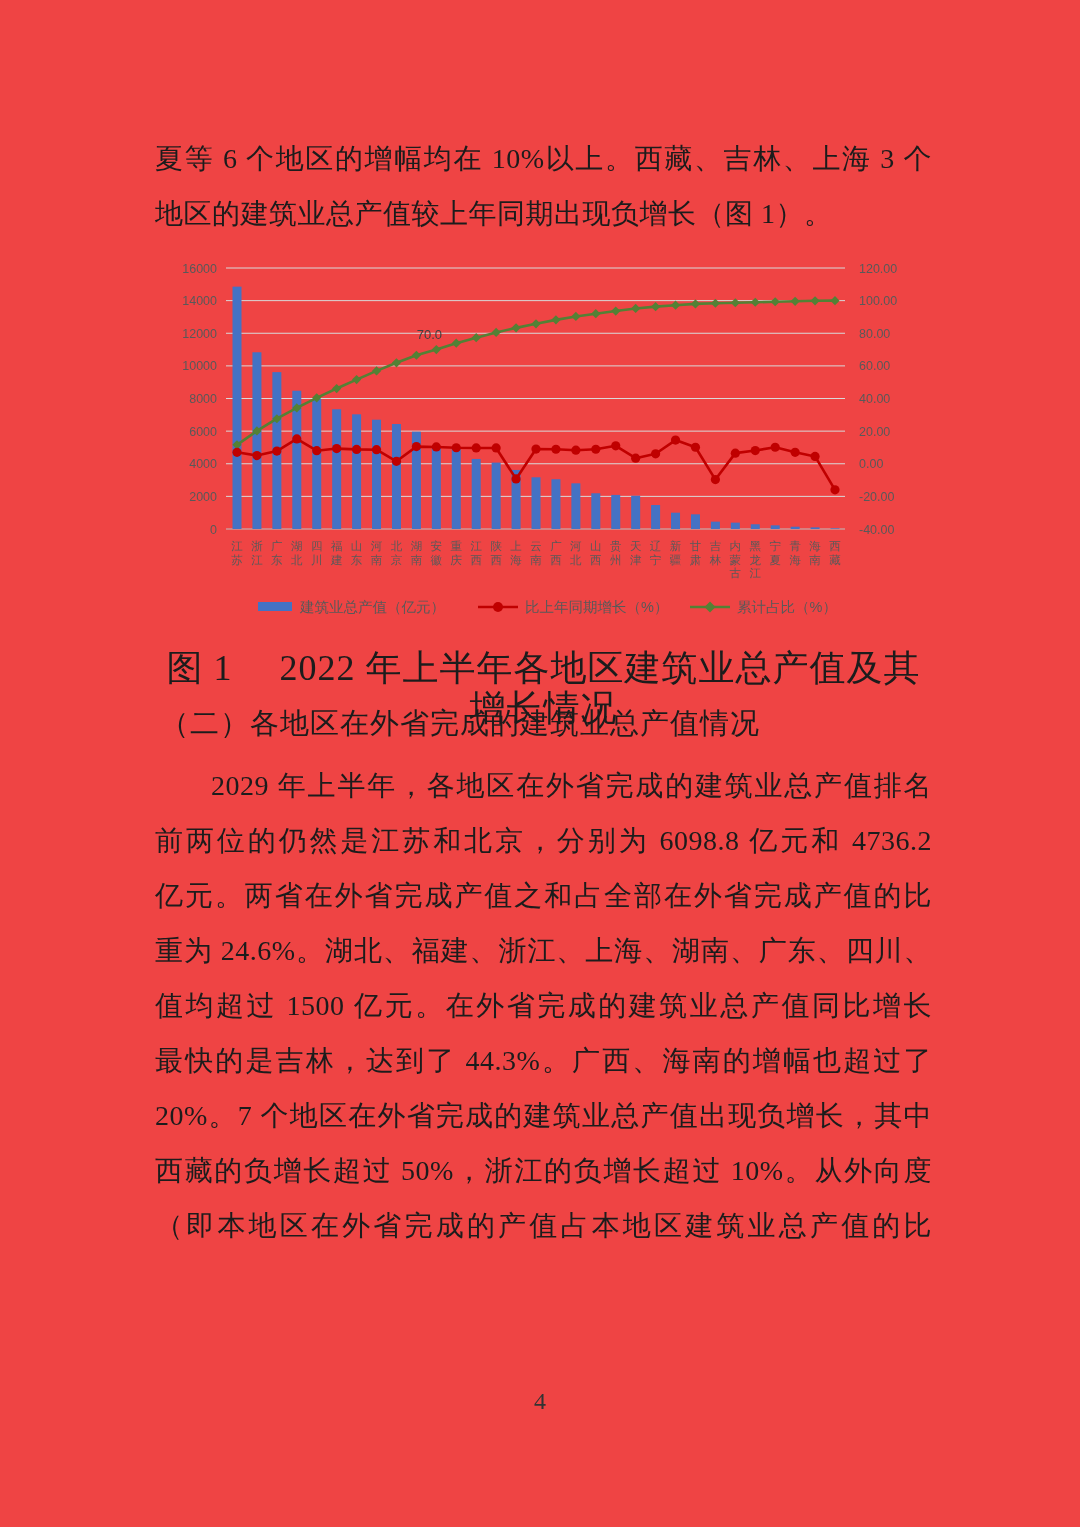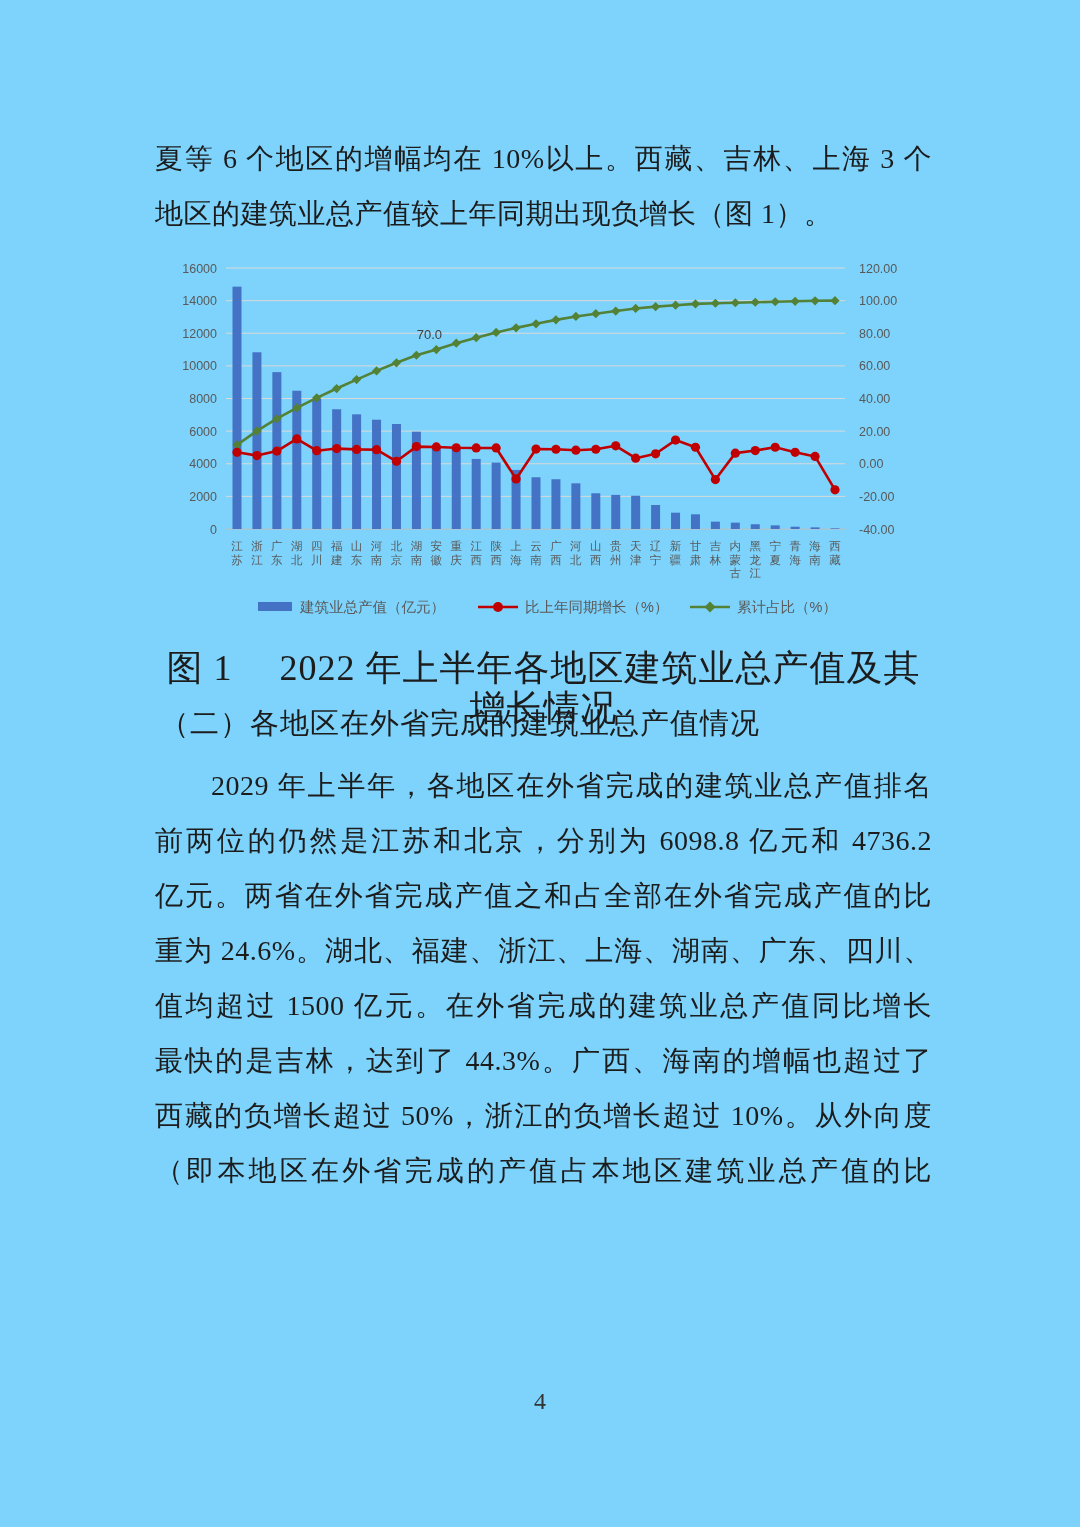--- a/index.html
+++ b/index.html
@@ -1,19 +1,19 @@
 <!DOCTYPE html>
 <html><head>
 <meta charset="utf-8">
 <style>
   html,body{margin:0;padding:0;background:#ffffff;}
   .page{
     position:relative;
     width:1080px;height:1527px;
-    background:#7dd3fc;
+    background:#ef4444;
     font-family:"Liberation Serif","DejaVu Serif",serif;
     color:#1c1c1c;
     overflow:hidden;
   }
   .textcol{position:absolute;left:155px;width:777px;}
   .tline{
     height:55px;line-height:55px;
     font-size:28px;
     text-align:justify;text-align-last:justify;
     white-space:nowrap;
@@ -262,19 +262,20 @@
 
   <div class="heading">（二）各地区在外省完成的建筑业总产值情况</div>
 
   <div class="textcol" style="top:758px;">
     <div class="tline indent">2029 年上半年，各地区在外省完成的建筑业总产值排名</div>
     <div class="tline">前两位的仍然是江苏和北京，分别为 6098.8 亿元和 4736.2</div>
     <div class="tline">亿元。两省在外省完成产值之和占全部在外省完成产值的比</div>
     <div class="tline">重为 24.6%。湖北、福建、浙江、上海、湖南、广东、四川、</div>
     <div class="tline">值均超过 1500 亿元。在外省完成的建筑业总产值同比增长</div>
     <div class="tline">最快的是吉林，达到了 44.3%。广西、海南的增幅也超过了</div>
+    <div class="tline">20%。7 个地区在外省完成的建筑业总产值出现负增长，其中</div>
     <div class="tline">西藏的负增长超过 50%，浙江的负增长超过 10%。从外向度</div>
     <div class="tline">（即本地区在外省完成的产值占本地区建筑业总产值的比</div>
   </div>
 
   <div class="pagenum">4</div>
 
 </div>
 
 </body></html>

